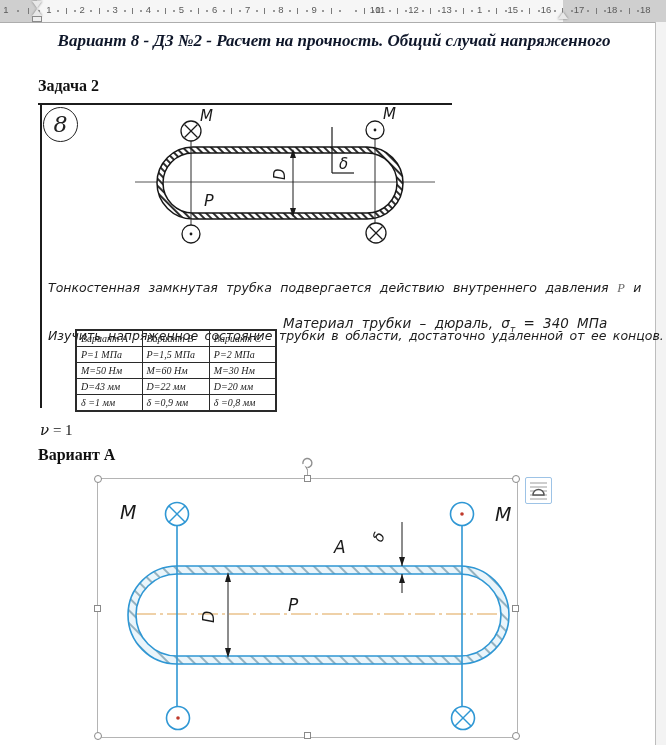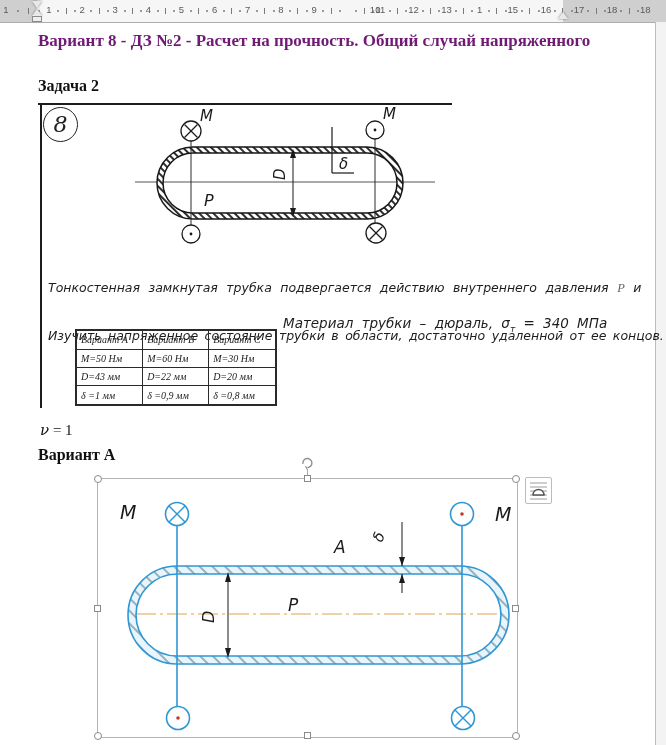--- a/index.html
+++ b/index.html
@@ -19,22 +19,22 @@
             border-top:7px solid #e8e8e8;filter:drop-shadow(0 0 1px #777);}
   .tri-up{width:0;height:0;border-left:5px solid transparent;border-right:5px solid transparent;
           border-bottom:7px solid #e8e8e8;filter:drop-shadow(0 0 1px #777);}
   .indent-box{width:10px;height:6px;background:#eee;border:1px solid #8a8a8a;box-sizing:border-box;}
 
   
   #page-edge{position:absolute;left:655px;top:22px;bottom:0;width:1px;background:#bdbdbd;}
   #gutter{position:absolute;left:656px;top:22px;right:0;bottom:0;background:#f3f3f3;}
 
   
-  .doc-title{position:absolute;left:38px;top:28px;width:592px;text-align:left;
-             font-weight:bold;font-size:17px;line-height:25px;color:#701a75;}
+  .doc-title{position:absolute;left:38px;top:28px;width:592px;text-align:center;
+             font-weight:bold;font-size:17px;line-height:25px;color:#0f172a;font-style:italic;}
   .h-task{position:absolute;left:38px;top:77px;font-weight:bold;font-size:16px;color:#111;}
   .nu-line{position:absolute;left:40px;top:421px;font-size:15px;color:#111;}
   .nu-line .nu{font-style:italic;font-family:"DejaVu Serif",serif;}
   .h-variant{position:absolute;left:38px;top:446px;font-weight:bold;font-size:16px;color:#111;}
 
   
   #fig1{position:absolute;left:38px;top:103px;width:602px;height:307px;}
   #fig1 .topline{position:absolute;left:0;top:0;width:414px;height:2px;background:#1c1c1c;}
   #fig1 .leftline{position:absolute;left:2px;top:0;width:2px;height:305px;background:#1c1c1c;}
   #fig1 .badge{position:absolute;left:5px;top:4px;width:33px;height:33px;border:1.6px solid #222;
@@ -227,20 +227,25 @@
     <div class="material script"><span>Материал трубки – дюраль, σ</span><sub>т</sub><span> = 340 МПа</span></div>
 
     <table>
       <tbody>
           <tr>
         <td>Вариант А</td>
         <td>Вариант В</td>
         <td>Вариант С</td>
       </tr>
       <tr>
+        <td>P=1 МПа</td>
+        <td>P=1,5 МПа</td>
+        <td>P=2 МПа</td>
+      </tr>
+      <tr>
         <td>M=50 Нм</td>
         <td>M=60 Нм</td>
         <td>M=30 Нм</td>
       </tr>
       <tr>
         <td>D=43 мм</td>
         <td>D=22 мм</td>
         <td>D=20 мм</td>
       </tr>
       <tr>

